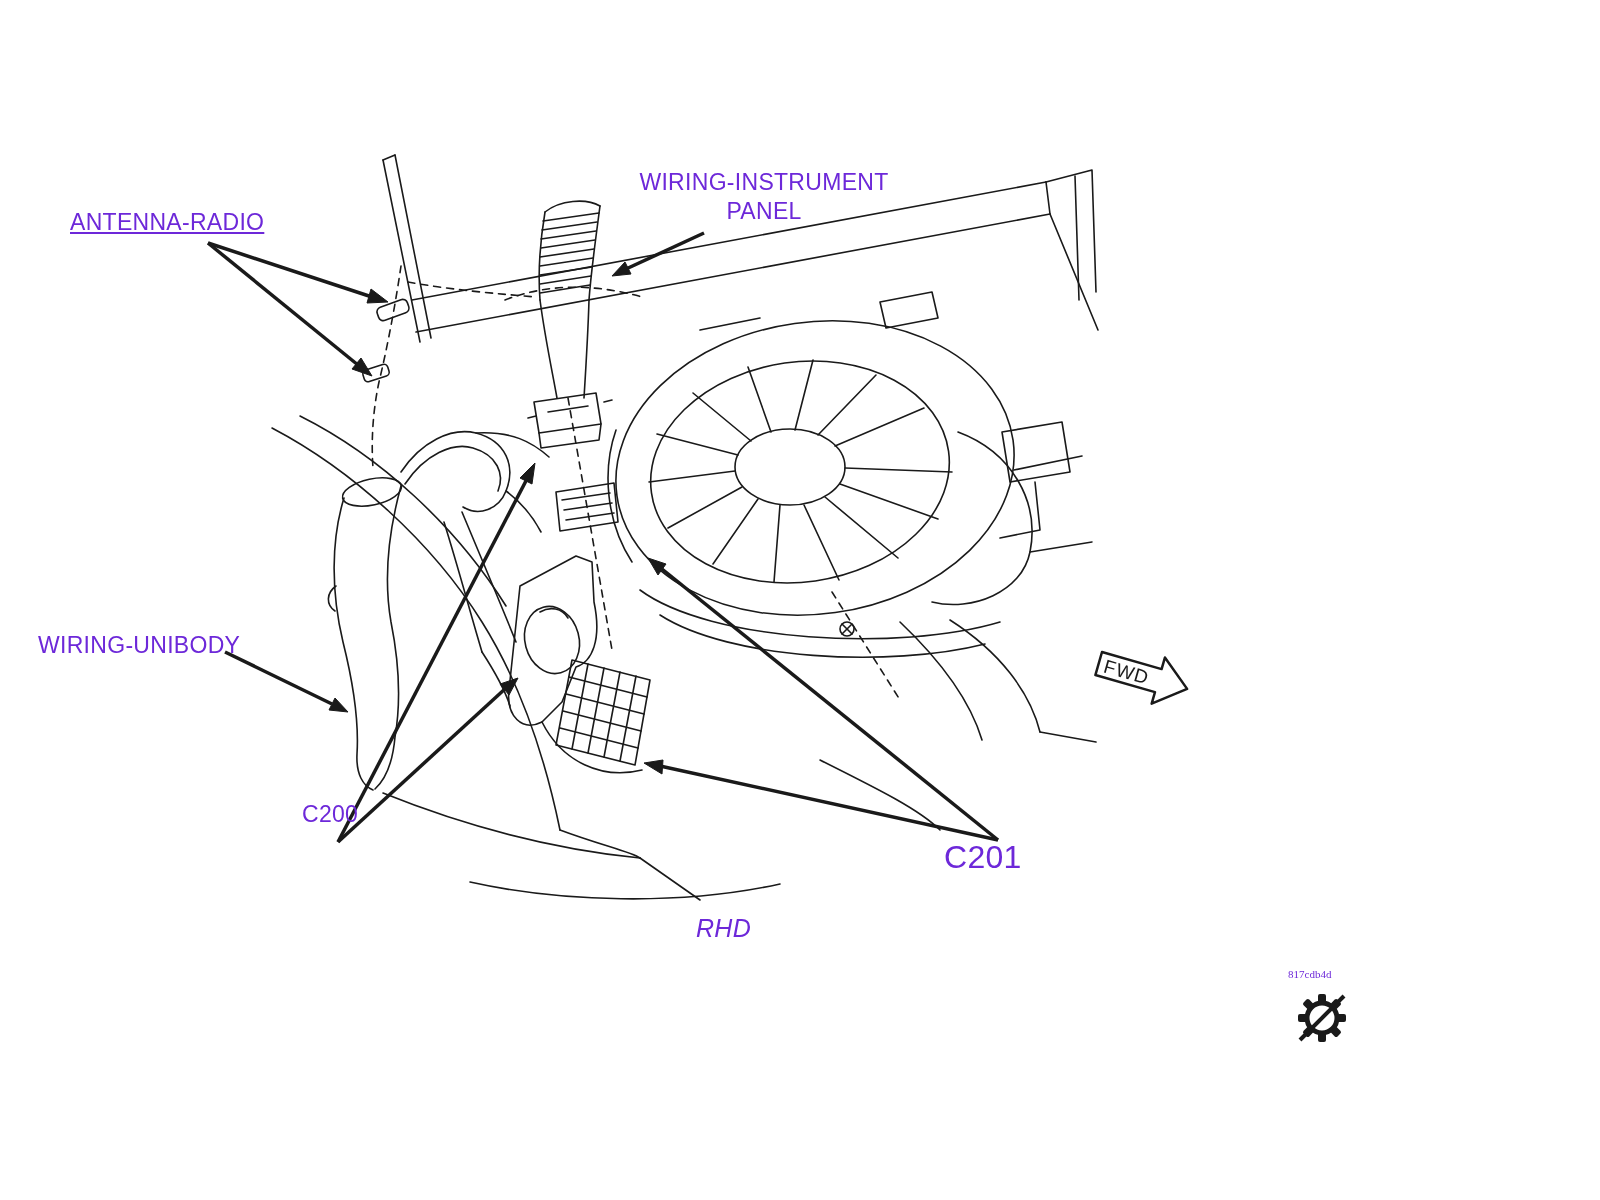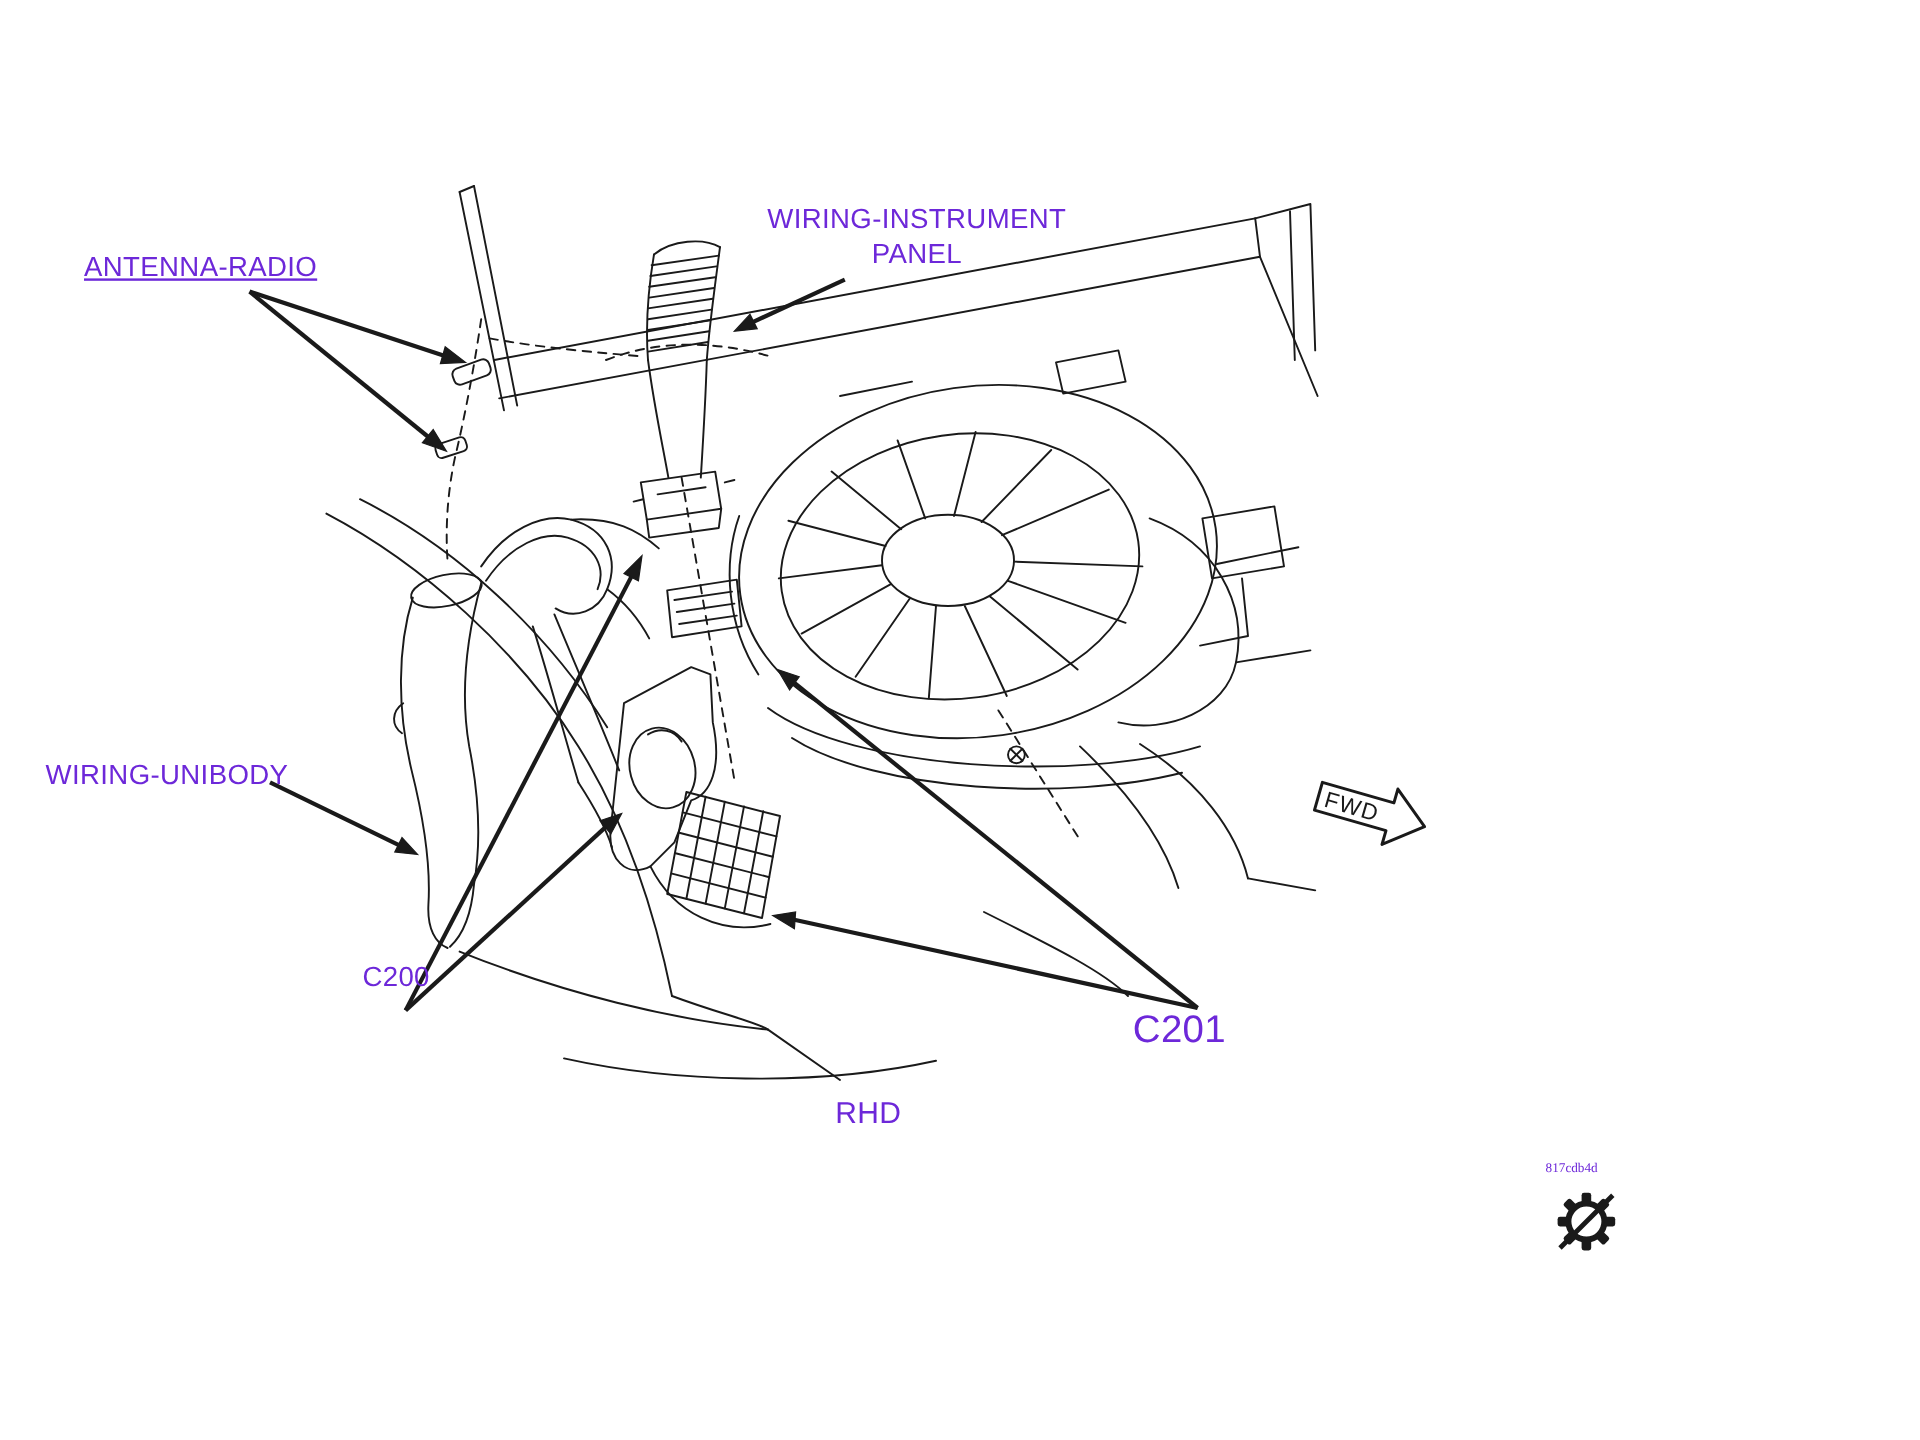--- a/index.html
+++ b/index.html
@@ -10,21 +10,21 @@
   #artwork{position:absolute;left:0;top:0;width:1600px;height:1200px;}
   .label{
     position:absolute;color:#6d28d9;font-size:23px;letter-spacing:.3px;
     white-space:pre-line;line-height:29px;
   }
   .lbl-antenna{left:70px;top:208px;text-decoration:underline;}
   .lbl-wiring-ip{left:618px;top:168px;width:292px;text-align:center;}
   .lbl-unibody{left:38px;top:612px;margin-top:19px;}
   .lbl-c200{left:302px;top:800px;font-size:23px;}
   .lbl-c201{left:944px;top:843px;font-size:32px;}
-  .lbl-rhd{left:696px;top:914px;font-size:25px;}
+  .lbl-rhd{left:696px;top:914px;font-size:25px;font-style:italic;}
   .lbl-code{left:1288px;top:960px;font-size:11px;letter-spacing:0;font-family:Liberation Serif, serif;}
   .lbl-caption{left:344px;top:1010px;font-size:24px;letter-spacing:.4px;}
 </style>
 </head>
 <body>
 
 <div id="canvas">
 
   <svg id="artwork" viewBox="0 0 1600 1200" xmlns="http://www.w3.org/2000/svg">
 

